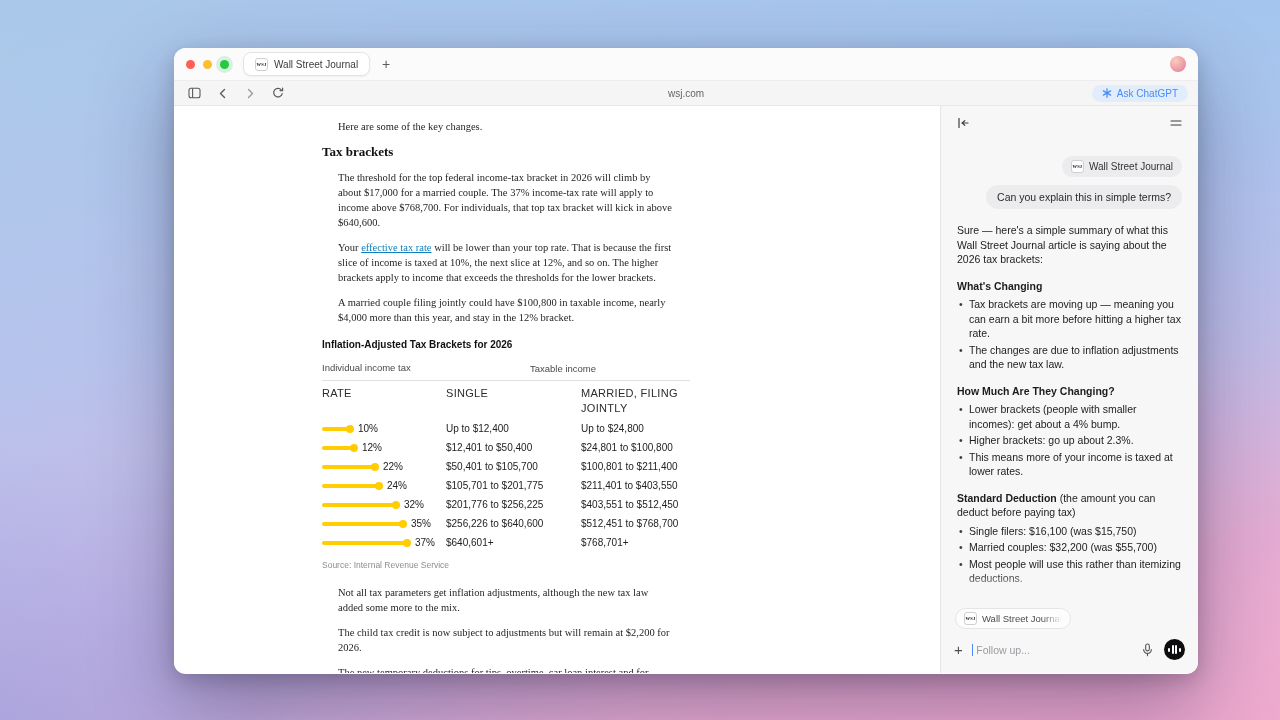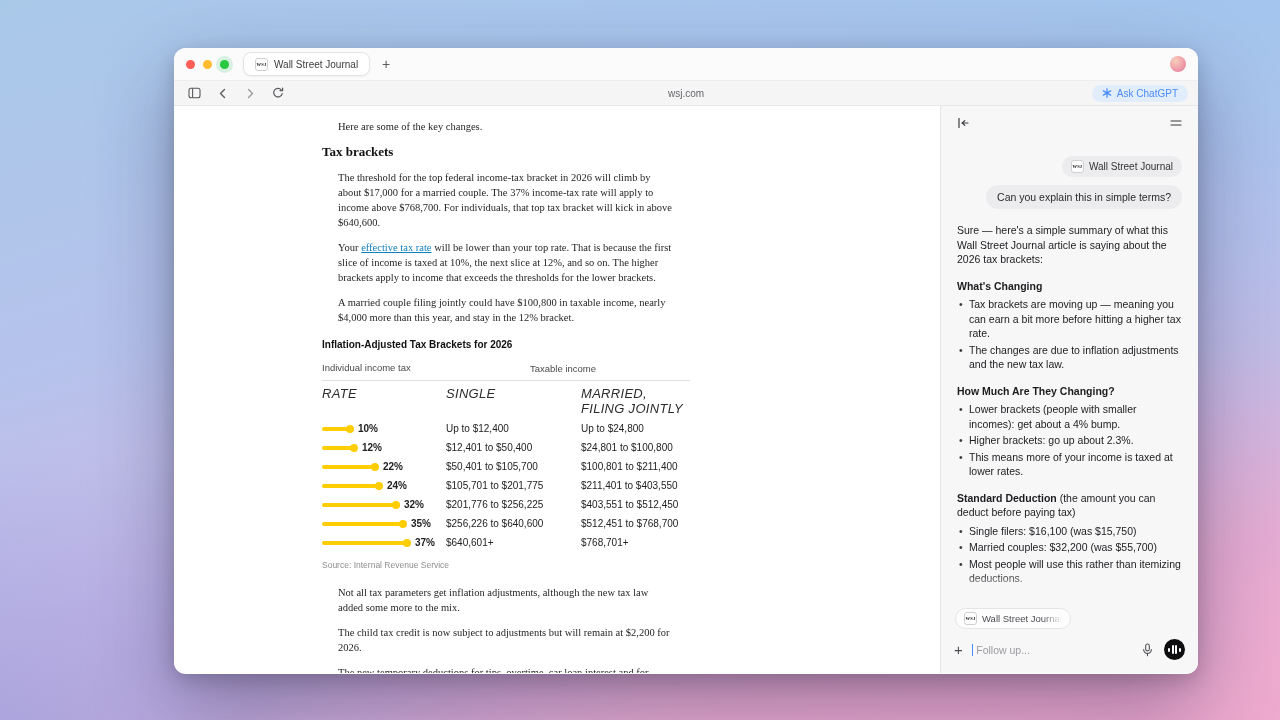--- a/index.html
+++ b/index.html
@@ -48,27 +48,27 @@
                    font-family:"Liberation Serif", serif; font-size:10.5px; line-height:15px; color:#1f1f1f; }
   .intro { margin:0 0 15px; }
   .a-h2 { font-size:13px; font-weight:bold; margin:0 0 11px; color:#111; }
   .article-inner p { margin:0 16px 10px; }
   .link { color:#0f7fbd; text-decoration:underline; cursor:pointer; }
   
   .chart { font-family:"Liberation Sans", sans-serif; margin:12px 0 12px; color:#222; }
   .chart-title { font-size:10px; font-weight:bold; margin-bottom:8px; color:#111; }
   .group-labels { position:relative; font-size:9.5px; color:#4a4a4a; padding-bottom:5px; border-bottom:1px solid #e0e0e2; }
   .group-right { position:absolute; left:208px; top:1px; }
-  .t-head { display:flex; font-size:13px; color:#2c2c2c; letter-spacing:.3px; padding:5px 0 3px;font-style:italic; }
+  .t-head { display:flex; font-size:11px; color:#2c2c2c; letter-spacing:.3px; padding:5px 0 3px; }
   .col-rate { width:124px; } .col-single { width:135px; } .col-married { flex:1; }
   .t-row { display:flex; align-items:center; height:19px; font-size:10px; color:#222; }
   .rate-cell { width:124px; display:flex; align-items:center; }
   .bar { height:4px; border-radius:2px; flex:none; }
   .dot { width:8px; height:8px; border-radius:50%; flex:none; margin-left:-3px; }
-  .rate-label { font-weight:bold; font-size:10px; margin-left:4px; }
+  .rate-label { font-weight:normal; font-size:10px; margin-left:4px; }
   .cell.col-single { width:135px; } .cell.col-married { flex:1; }
   .source { font-size:8.5px; color:#8e8e92; margin-top:6px; }
   
   .chat-panel { width:258px; background:#f7f7f8; border-left:1px solid #e5e5e8;
                 display:flex; flex-direction:column; font-size:10.5px; color:#1c1c1f; }
   .panel-header { height:34px; flex:none; display:flex; align-items:center; justify-content:space-between; padding:0 14px; }
   .chat-body { flex:1; position:relative; overflow:hidden; }
   .chat-scroll { padding:0 16px; }
   .right-group { text-align:right; }
   .src-chip { display:inline-flex; align-items:center; gap:5px; background:#ececee; border-radius:14px;

